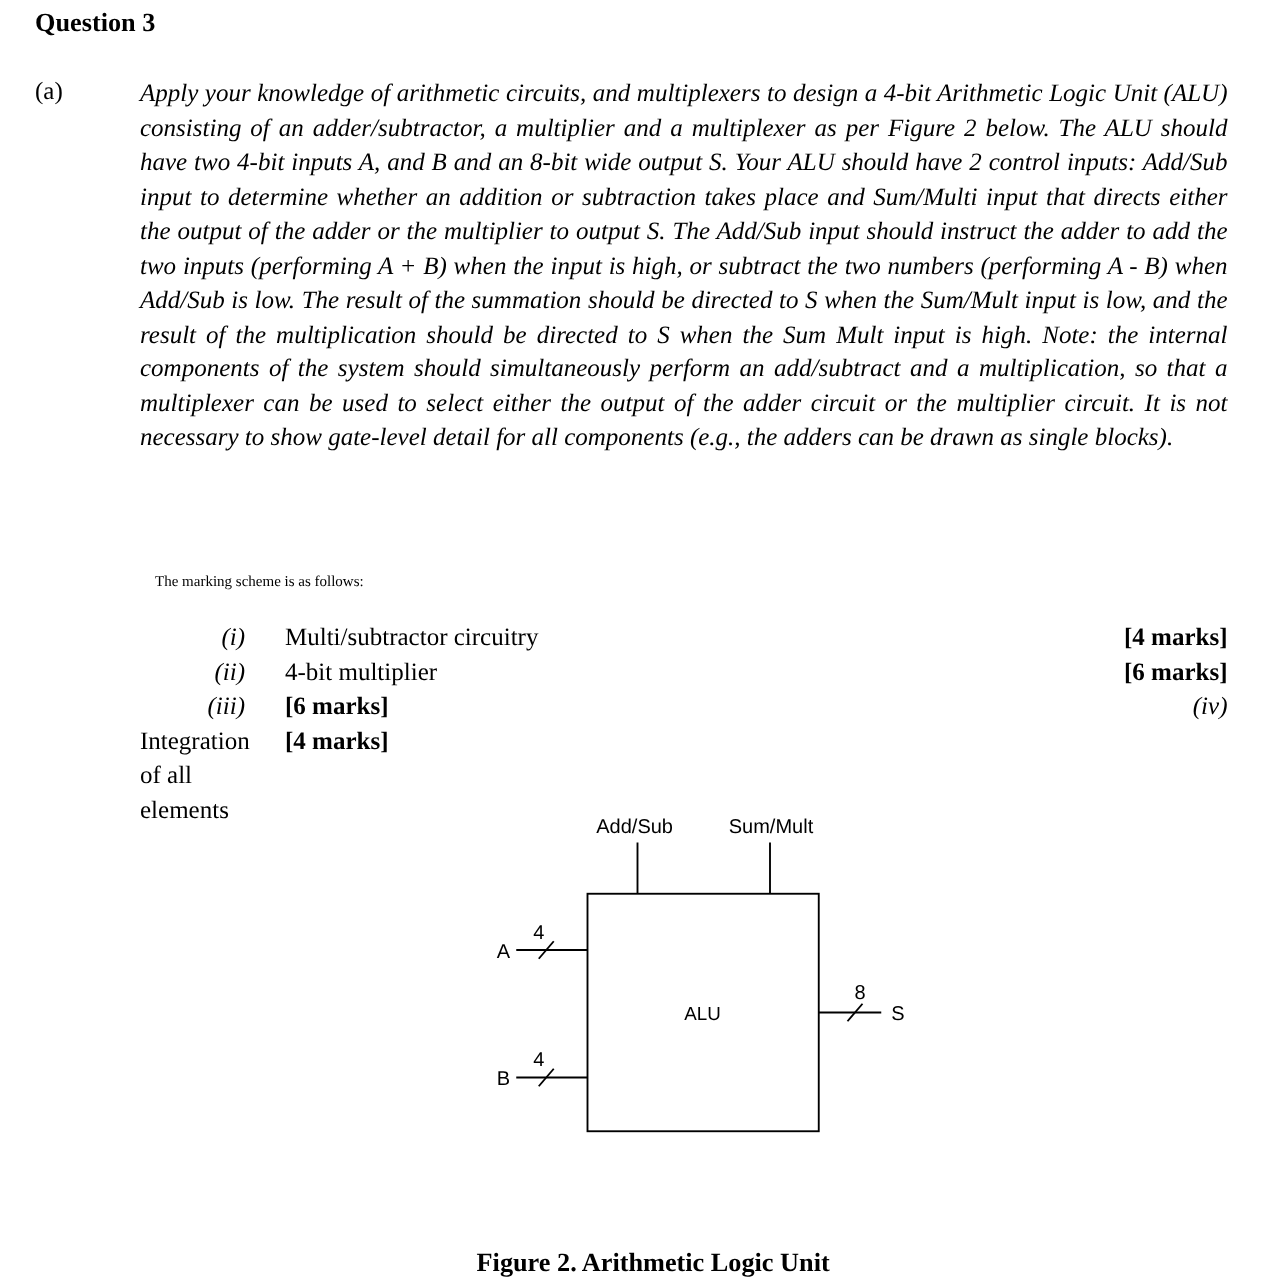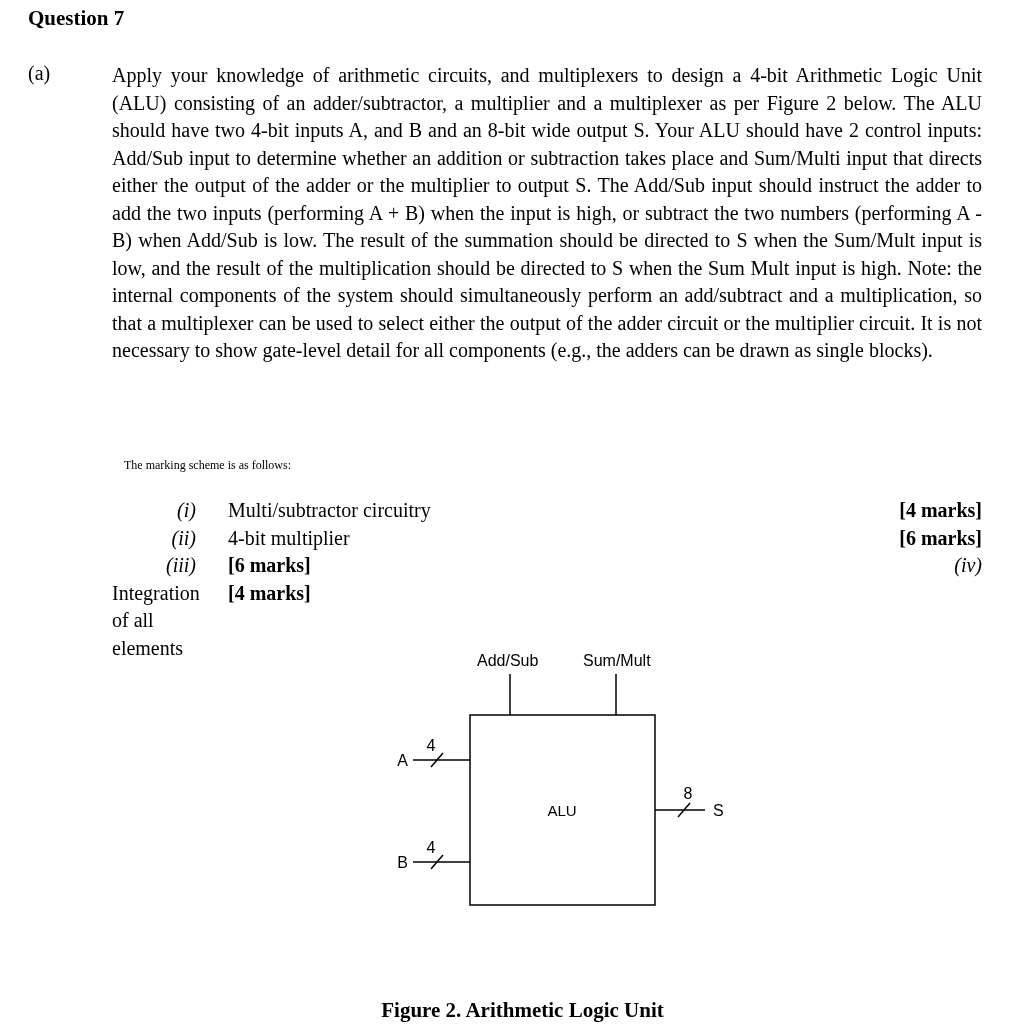--- a/index.html
+++ b/index.html
@@ -33,20 +33,21 @@
   }
   .part-body {
     position: absolute;
     left: 112px;
     top: 62px;
     width: 870px;
     margin: 0;
     font-size: 20px;
     line-height: 27.5px;
     text-align: justify;
+    font-style: italic;
   }
   .marking-intro {
     position: absolute;
     left: 112px;
     top: 446px;
     margin: 12px;
     font-size: 12px;
   }
   .marking-table {
     position: absolute;
@@ -100,21 +101,21 @@
     text-align: center;
     font-size: 21px;
     font-weight: bold;
   }
 </style>
 </head>
 <body>
 
 <div class="page">
 
-  <h1 class="q-title">Question 7</h1>
+  <h1 class="q-title">Question 3</h1>
 
   <div class="part-label">(a)</div>
 
   <p class="part-body">Apply your knowledge of arithmetic circuits, and multiplexers to design a 4-bit Arithmetic Logic Unit (ALU) consisting of an adder/subtractor, a multiplier and a multiplexer as per Figure 2 below. The ALU should have two 4-bit inputs A, and B and an 8-bit wide output S. Your ALU should have 2 control inputs: Add/Sub input to determine whether an addition or subtraction takes place and Sum/Multi input that directs either the output of the adder or the multiplier to output S. The Add/Sub input should instruct the adder to add the two inputs (performing A + B) when the input is high, or subtract the two numbers (performing A - B) when Add/Sub is low. The result of the summation should be directed to S when the Sum/Mult input is low, and the result of the multiplication should be directed to S when the Sum Mult input is high. Note: the internal components of the system should simultaneously perform an add/subtract and a multiplication, so that a multiplexer can be used to select either the output of the adder circuit or the multiplier circuit. It is not necessary to show gate-level detail for all components (e.g., the adders can be drawn as single blocks).</p>
 
   <p class="marking-intro">The marking scheme is as follows:</p>
 
   <div class="marking-table">
     <div class="numeral">(i)</div>
     <div class="item">Multi/subtractor circuitry</div>

